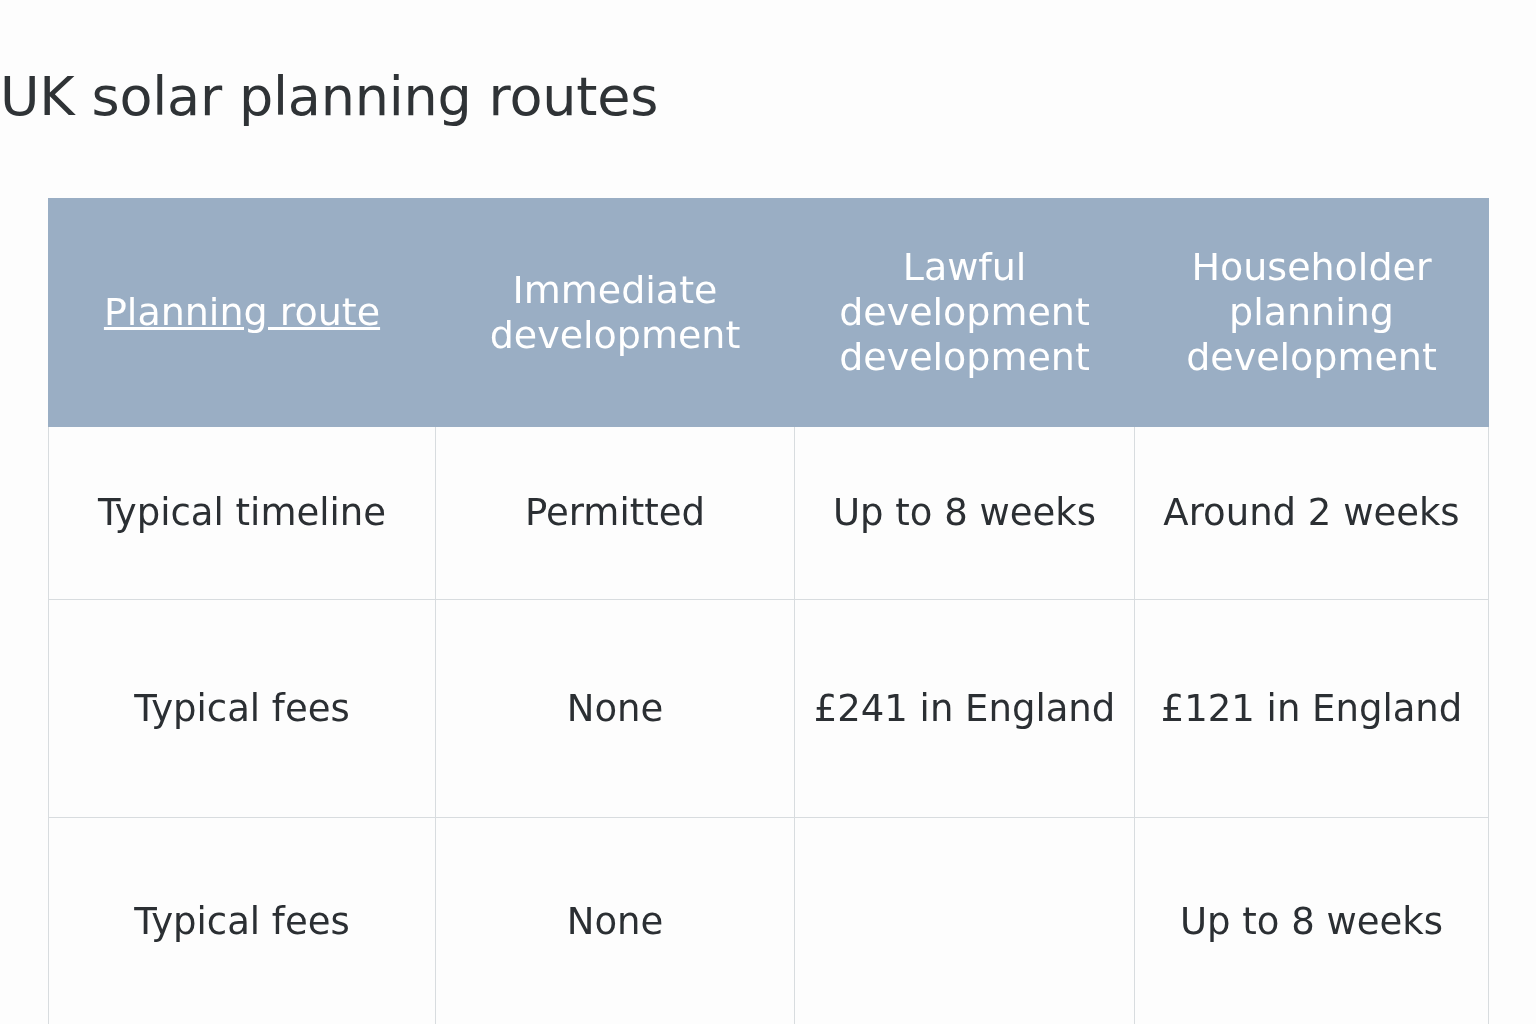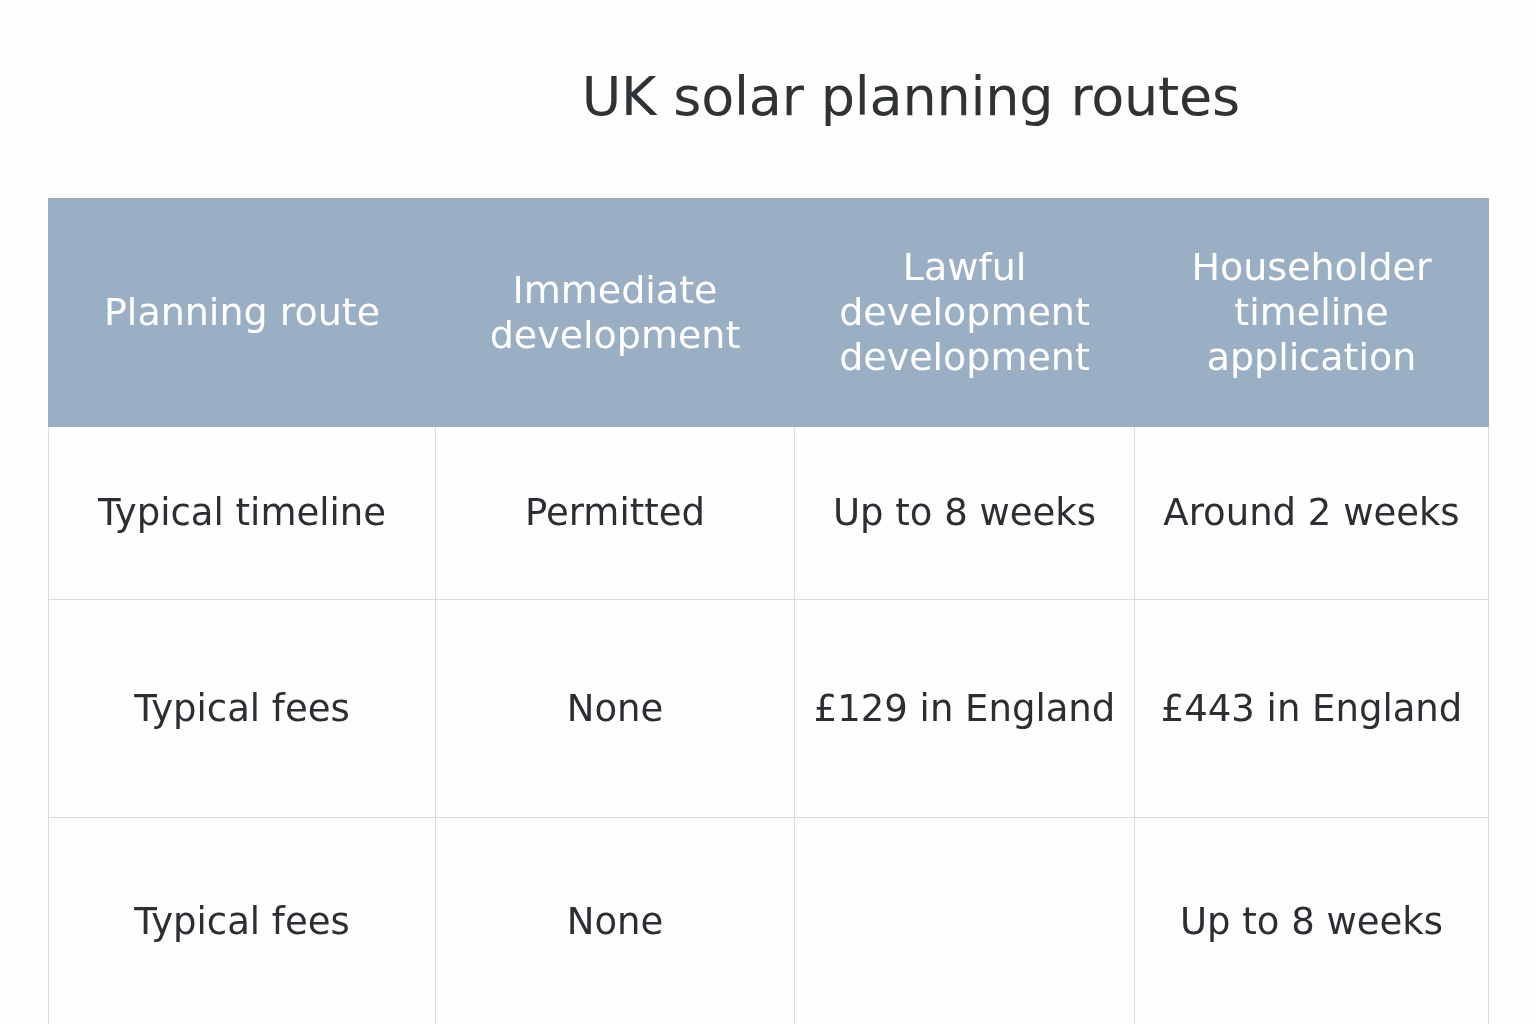--- a/index.html
+++ b/index.html
@@ -19,21 +19,21 @@
     width: 1536px;
     height: 1024px;
     box-sizing: border-box;
   }
 
   .title {
     position: absolute;
     left: 0;
     top: 66px;
     width: 1240px;
-    text-align: right;
+    text-align: left;
     font-size: 54px;
     font-weight: 400;
     color: #2f3336;
     letter-spacing: -0.2px;
     line-height: 1.15;
   }
 
   .table-wrap {
     position: absolute;
     left: 48px;
@@ -67,20 +67,21 @@
     color: #ffffff;
     font-weight: 400;
     font-size: 38px;
     line-height: 1.18;
     height: 228px;
     box-sizing: border-box;
   }
 
   table.routes thead th.rowhead-col {
     font-size: 38px;
+    text-decoration: underline;
   }
 
   table.routes tbody td {
     background: #fdfdfd;
     color: #2b2f33;
     font-weight: 400;
     font-size: 37px;
     line-height: 1.22;
   }
 
@@ -111,35 +112,35 @@
         <col class="c1">
         <col class="c2">
         <col class="c3">
         <col class="c4">
       </colgroup>
       <thead>
         <tr>
           <th class="rowhead-col">Planning route</th>
           <th>Immediate development</th>
           <th>Lawful development development</th>
-          <th>Householder timeline application</th>
+          <th>Householder planning development</th>
         </tr>
       </thead>
       <tbody>
         <tr class="r1">
           <td class="row-label">Typical timeline</td>
           <td>Permitted</td>
           <td>Up to 8 weeks</td>
           <td>Around 2 weeks</td>
         </tr>
         <tr class="r2">
           <td class="row-label">Typical fees</td>
           <td>None</td>
-          <td>£129 in England</td>
-          <td>£443 in England</td>
+          <td>£241 in England</td>
+          <td>£121 in England</td>
         </tr>
         <tr class="r3">
           <td class="row-label">Typical fees</td>
           <td>None</td>
           <td class="empty-cell"></td>
           <td>Up to 8 weeks</td>
         </tr>
       </tbody>
     </table>
   </div>

